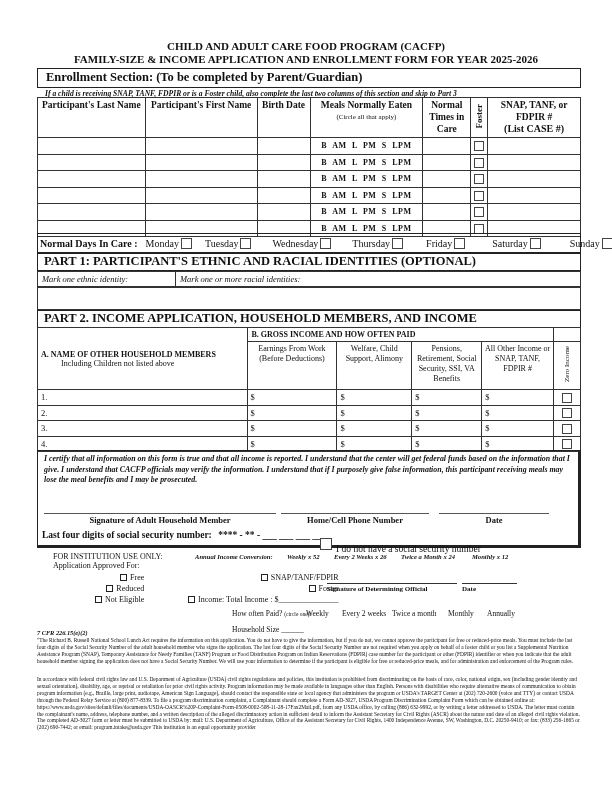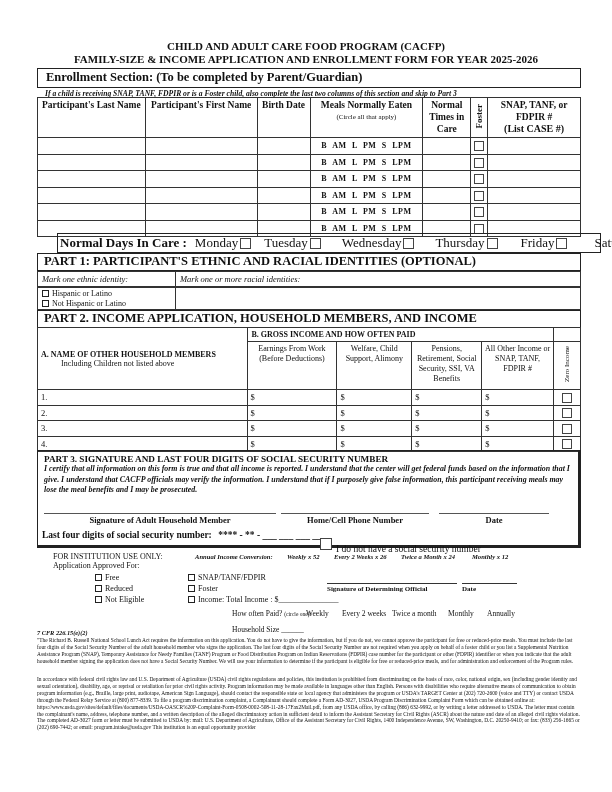--- a/index.html
+++ b/index.html
@@ -13,21 +13,21 @@
   .tbl td, .tbl th { border: 1px solid #333; }
   .enroll-tbl { left: 37px; top: 97px; width: 544px; font-size: 9.5px; }
   .enroll-tbl th { font-weight: bold; text-align: center; vertical-align: top; line-height: 12px; padding: 1px 2px; }
   .enroll-tbl th .sub { font-size: 10px; font-weight: bold; display:block; }
   .enroll-tbl td { height: 16.5px; }
   .meals { font-weight: bold; font-size: 8px; text-align: center; letter-spacing: 0.5px; word-spacing: 3px; }
   .cb { display: inline-block; width: 10px; height: 10px; border: 1px solid #444; background: #fff; vertical-align: middle; }
   .cb.sm { width: 7px; height: 7px; border: 1px solid #222; margin-right: 3px; vertical-align: -1px; }
   .cbcell { text-align: center; }
   .vert { writing-mode: vertical-rl; transform: rotate(180deg); font-weight: bold; font-size: 9px; }
-  .days { left: 37px; top: 233px; width: 544px; height: 20px; border: 1.2px solid #222; font-size: 13px; display: flex; align-items: center; padding-left: 2px; white-space: nowrap; margin-left: 20px; }
+  .days { left: 37px; top: 233px; width: 544px; height: 20px; border: 1.2px solid #222; font-size: 10px; display: flex; align-items: center; padding-left: 2px; white-space: nowrap; }
   .days .lbl { font-weight: bold; margin-right: 8px; }
   .days .day { display: inline-flex; align-items: center; margin-right: 0; }
   .days .day .cb { width: 11px; height: 11px; margin-left: 2px; }
   .part-hdr { left: 37px; width: 544px; border: 1.2px solid #222; font-weight: bold; font-size: 12.5px; padding-left: 6px; }
   .p1-sub { left: 37px; top: 271px; width: 544px; height: 16px; border: 1px solid #333; font-size: 8.5px; font-style: italic; display: flex; }
   .p1-sub div { padding: 2px 4px; }
   .p1-opts { left: 37px; top: 287px; width: 544px; height: 23px; border: 1px solid #333; font-size: 8px; display: flex; line-height: 10px; }
   .p1-opts .col { padding: 1px 4px; }
   .p2-tbl { left: 37px; top: 327px; width: 544px; font-size: 8px; }
   .p2-tbl td { vertical-align: top; }
@@ -37,21 +37,21 @@
   .p2-tbl .row td { height: 15.5px; font-size: 8.5px; padding: 2px 3px; vertical-align: middle; }
   .p2-tbl .row td.cbcell { padding: 0; }
   .p2-tbl .zero { font-size: 7px; font-weight: normal; }
   .p3 { left: 37px; top: 450px; width: 544px; height: 98px; border: 1.5px solid #222; border-right-width: 3px; border-bottom-width: 3px; padding: 3px 6px; }
   .p3 .h { font-weight: bold; font-size: 9.2px; }
   .p3 .cert { font-weight: bold; font-style: italic; font-size: 7.9px; line-height: 10.5px; }
   .sigline { border-top: 1px solid #555; font-weight: bold; font-size: 8.5px; text-align: center; padding-top: 1px; }
   .ssn { font-weight: bold; font-size: 9.5px; }
   .inst { font-size: 8px; padding-left: 9px; }
   .conv { font-style: italic; font-weight: bold; font-size: 6.6px; }
-  .opt { font-size: 8px; line-height: 11px; white-space: nowrap; }
+  .opt { font-size: 8px; line-height: 11px; white-space: nowrap; text-align: right; }
   .fine { font-size: 5.4px; line-height: 6.9px; text-align: left; }
   .cfr { font-style: italic; font-weight: bold; font-size: 6.3px; }
 </style>
 </head>
 <body>
 
 <div class="abs title" style="top:40px;">CHILD AND ADULT CARE FOOD PROGRAM (CACFP)</div>
 <div class="abs title" style="top:53px;">FAMILY-SIZE &amp; INCOME APPLICATION AND ENROLLMENT FORM FOR YEAR 2025-2026</div>
 
 <div class="abs enroll-box">Enrollment Section: (To be completed by Parent/Guardian)</div>
@@ -169,24 +169,20 @@
       </span>
     </span>
 </div>
 
 <div class="abs part-hdr" style="top:253px;height:18px;">PART 1:  PARTICIPANT'S ETHNIC AND RACIAL IDENTITIES (OPTIONAL)</div>
 <div class="abs p1-sub">
   <div style="width:138px;border-right:1px solid #333;">Mark one ethnic identity:</div>
   <div>Mark one or more racial identities:</div>
 </div>
 <div class="abs p1-opts">
-  <div class="col" style="width:138px;border-right:1px solid #333;">
-    <div><span class="cb sm"></span><span>Hispanic or Latino</span></div>
-    <div><span class="cb sm"></span><span>Not Hispanic or Latino</span></div>
-  </div>
 </div>
 
 <div class="abs part-hdr" style="top:310px;height:17px;border-bottom:none;">PART 2. INCOME APPLICATION, HOUSEHOLD MEMBERS, AND INCOME</div>
 <table class="abs tbl p2-tbl">
   <colgroup>
     <col style="width:210px">
       <col style="width:90px">
       <col style="width:75px">
       <col style="width:70px">
       <col style="width:72px">
@@ -239,21 +235,20 @@
         <td>$</td>
         <td>$</td>
         <td>$</td>
         <td>$</td>
         <td class="cbcell"><span class="cb"></span></td>
       </tr>
     </tbody>
 </table>
 
 <div class="abs p3">
-  <div class="h">PART 3. SIGNATURE AND LAST FOUR DIGITS OF SOCIAL SECURITY NUMBER</div>
   <div class="cert">I certify that all information on this form is true and that all income is reported.  I understand that the center will get federal funds based on the information that I give.  I understand that CACFP officials may verify the information.  I understand that if I purposely give false information, this participant receiving meals may lose the meal benefits and I may be prosecuted.</div>
 </div>
 <div class="abs sigline" style="left:44px;top:513px;width:232px;">Signature of Adult Household Member</div>
 <div class="abs sigline" style="left:281px;top:513px;width:148px;">Home/Cell Phone Number</div>
 <div class="abs sigline" style="left:439px;top:513px;width:110px;">Date</div>
 <div class="abs ssn" style="left:42px;top:530px;white-space:nowrap;">
   <span>Last four digits of social security number:</span>
   <span style="margin-left:4px;">**** - ** - ___ ___ ___ ___</span>
 </div>
 <div class="abs" style="left:320px;top:527px;font-size:9.5px;white-space:nowrap;margin-top:11px;">

